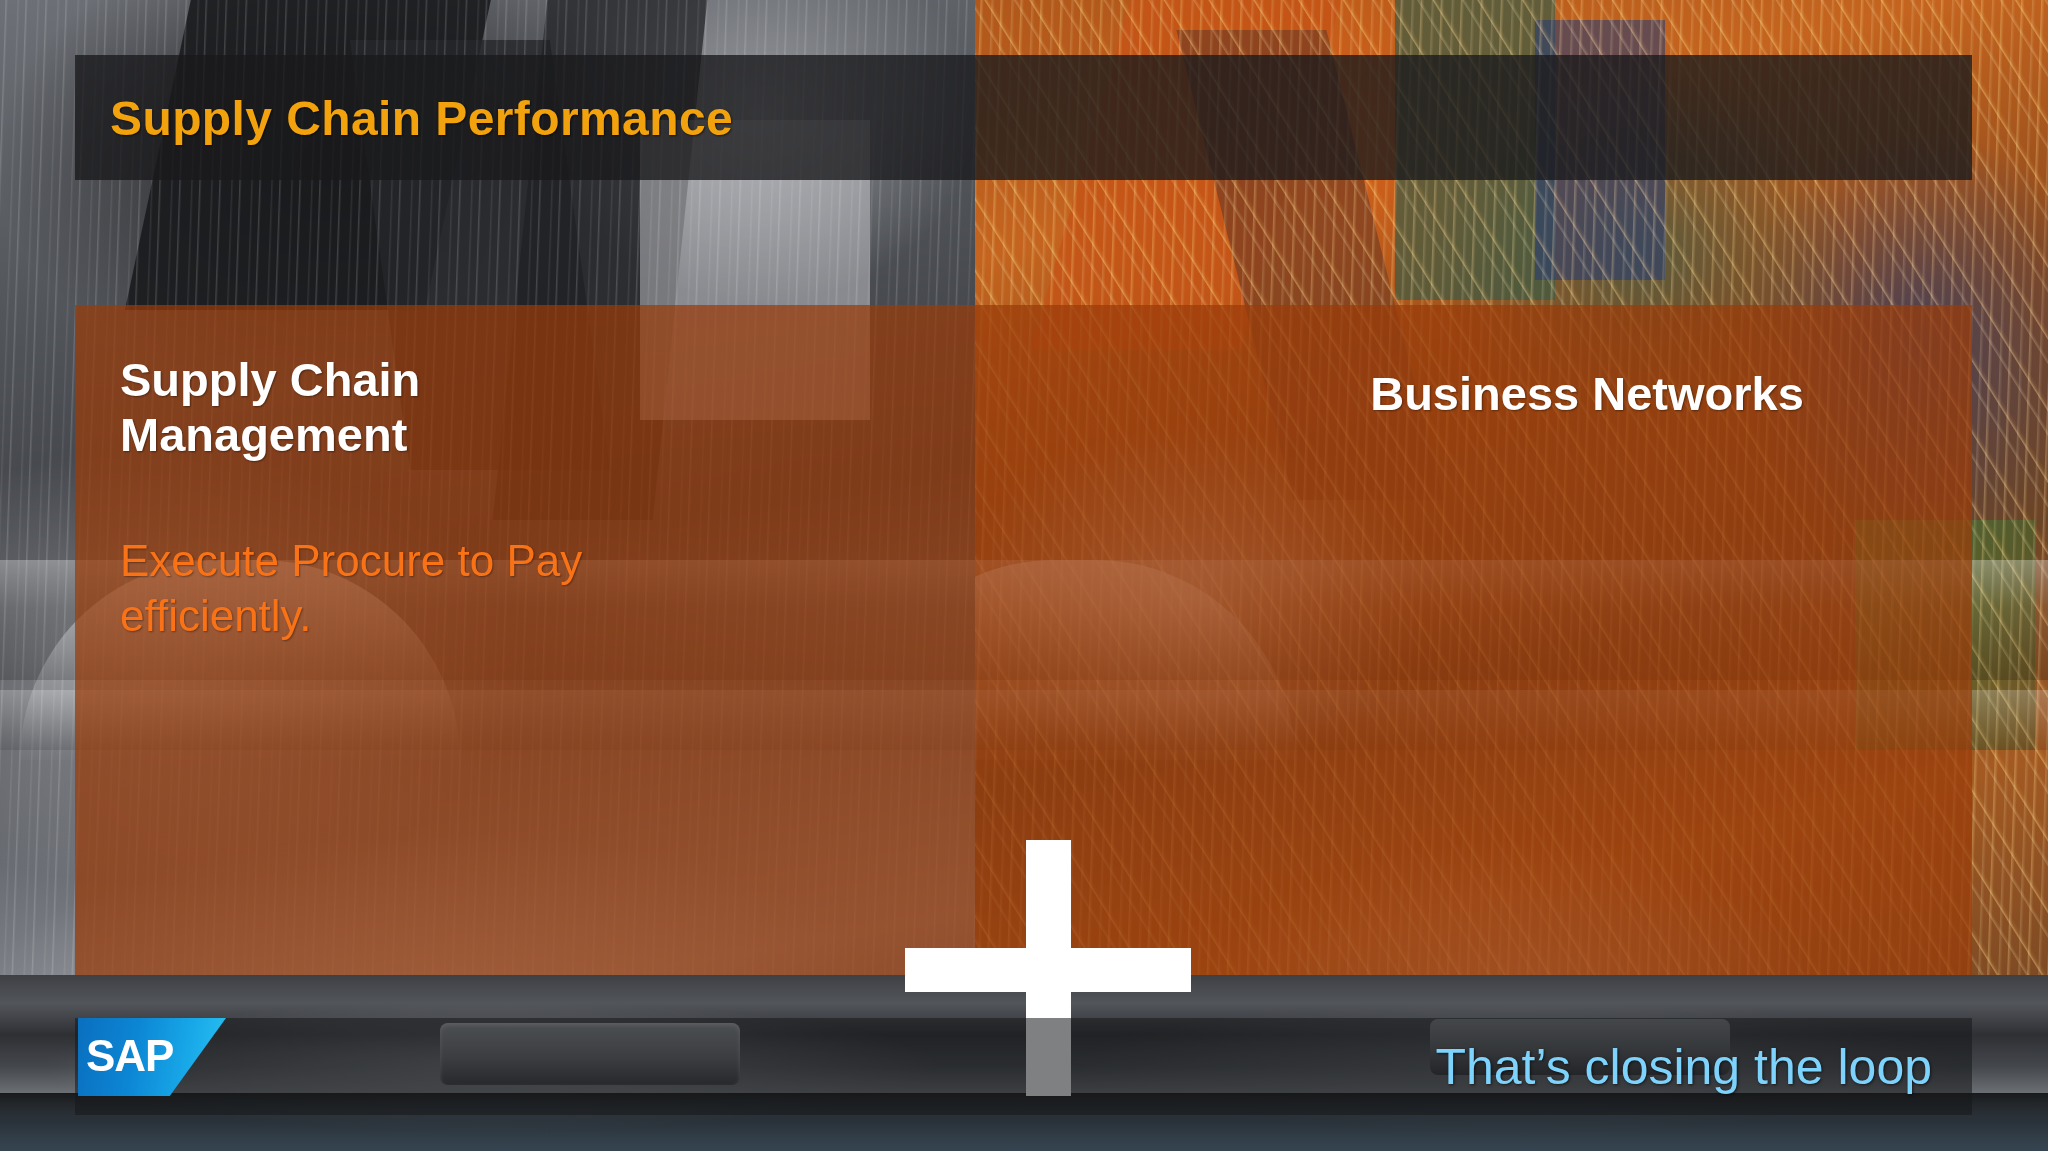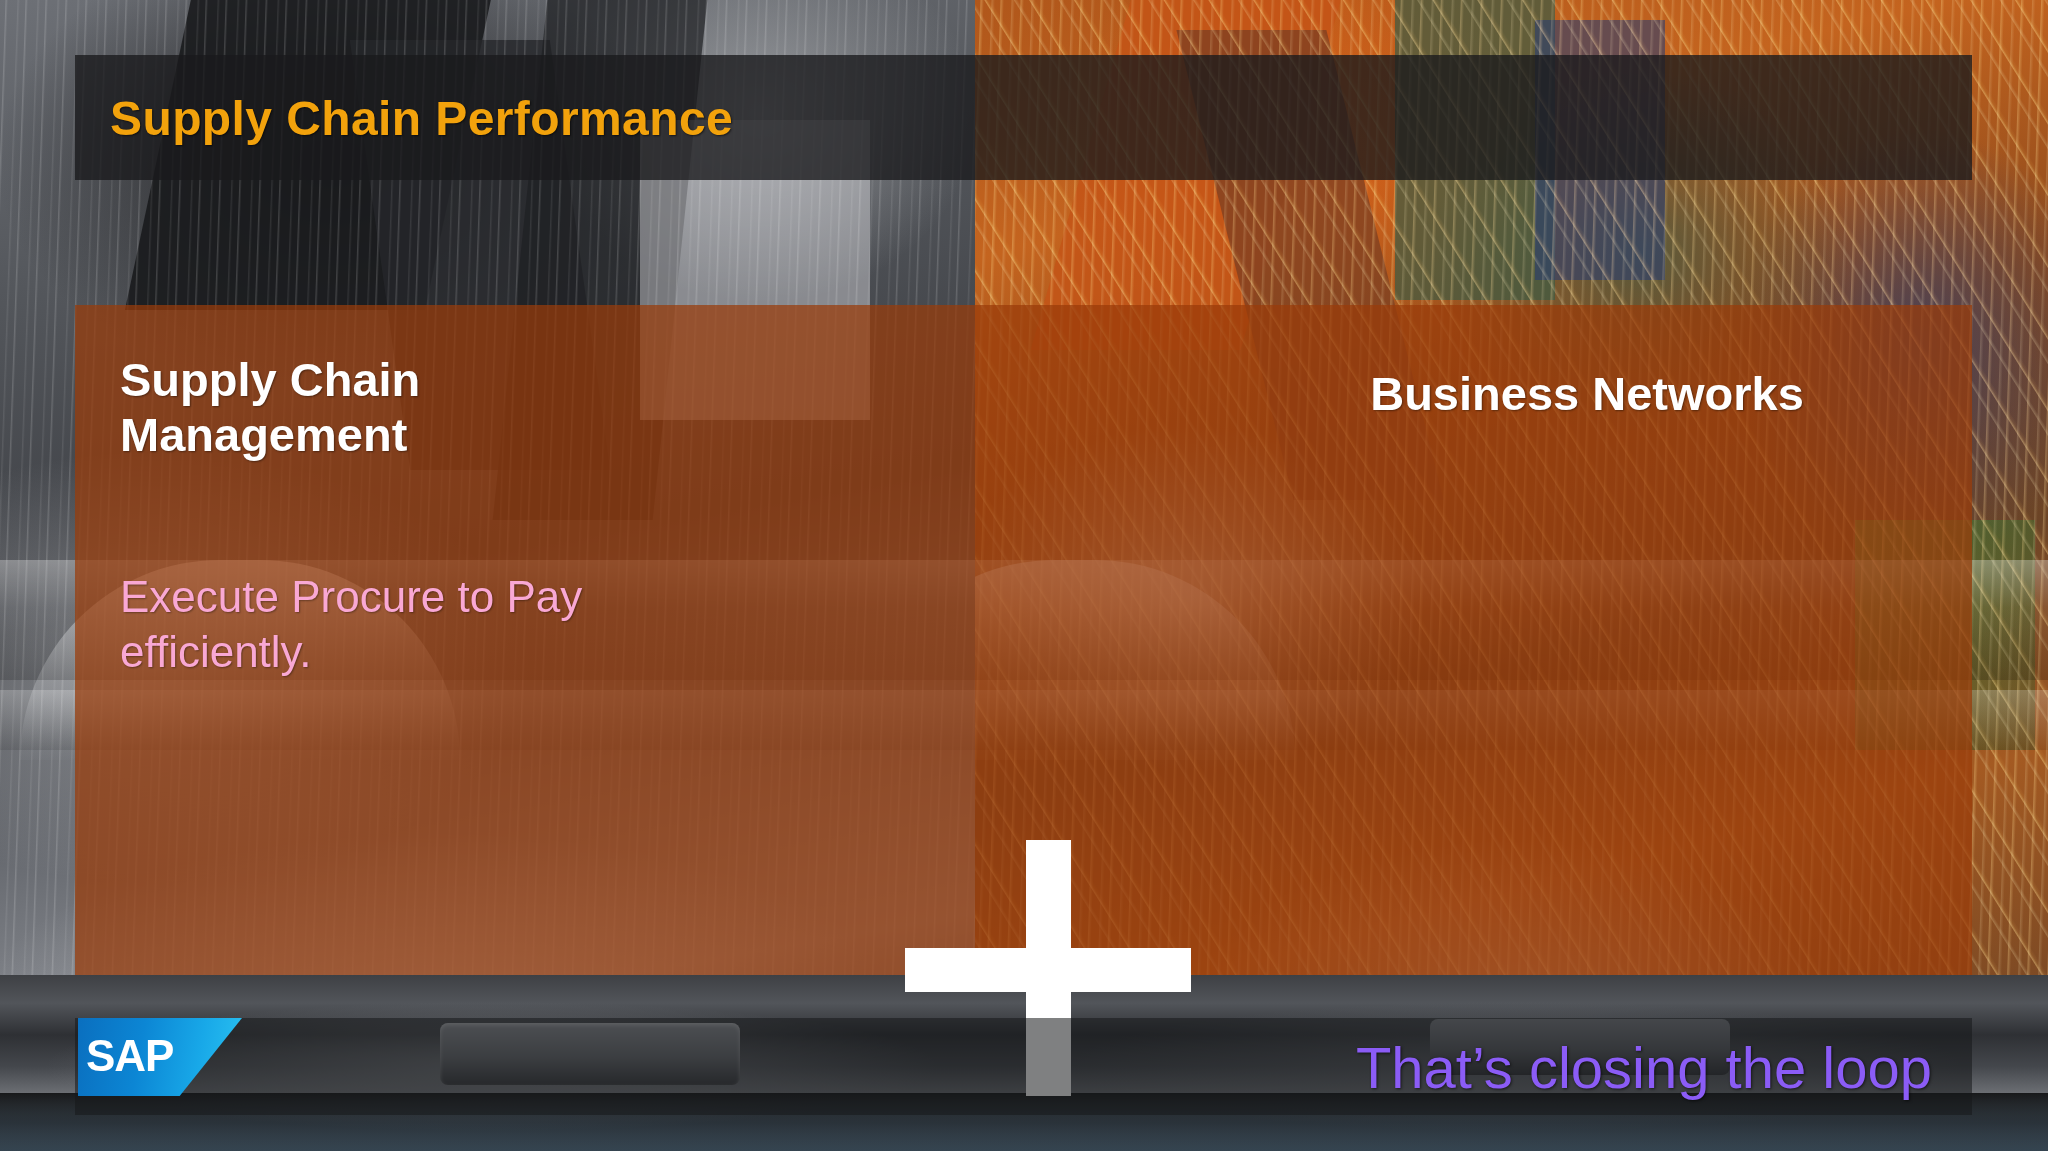--- a/index.html
+++ b/index.html
@@ -164,26 +164,25 @@
     font-weight:bold;
     font-size:47px;
     line-height:1.16;
     text-shadow: 1px 1px 2px rgba(0,0,0,0.40);
   }
   .left-col .col-heading  { left:45px; top:48px; width:520px; }
   .right-col .col-heading { left:140px; top:62px; width:700px;text-align:center; }
 
   .col-body {
     position:absolute;
-    color:#f9a8d4;
+    color:#f97316;
     font-size:44px;
     font-weight:normal;
     line-height:1.26;
     text-shadow: 1px 1px 2px rgba(0,0,0,0.35);
-    margin-top: 36px;
   }
   .left-col .col-body  { left:45px; top:228px; width:640px; }
   .right-col .col-body { left:140px; top:228px; width:620px; }
 
   
   .plus {
     position:absolute;
     left:830px; top:535px;
     width:286px; height:256px;
   }
@@ -199,34 +198,33 @@
   
   .bottom-band {
     position:absolute;
     left:75px; top:1018px; width:1897px; height:97px;
     background: rgba(22,23,25,0.55);
   }
   .tagline {
     position:absolute;
     right:40px; top:50%;
     transform:translateY(-50%);
-    color:#8b5cf6;
-    font-size:58px;
+    color:#7dd3fc;
+    font-size:50px;
     white-space:nowrap;
     text-shadow: 1px 1px 3px rgba(0,0,0,0.6);
   }
 
   
   .sap-logo {
     position:absolute;
     left:78px; top:1018px;
     width:148px; height:78px;
     background: linear-gradient(100deg, #0A6FBF 0%, #0C86D4 38%, #18A8E8 72%, #2BC3F2 100%);
     clip-path: polygon(0 0, 100% 0, 62% 100%, 0 100%);
-    padding-left: 16px;
   }
   .sap-logo .sap-word {
     position:absolute;
     left:8px; top:50%;
     transform:translateY(-52%);
     font-size:44px;
     font-weight:bold;
     color:#ffffff;
     letter-spacing:-1px;
     font-family:"Liberation Sans", sans-serif;

